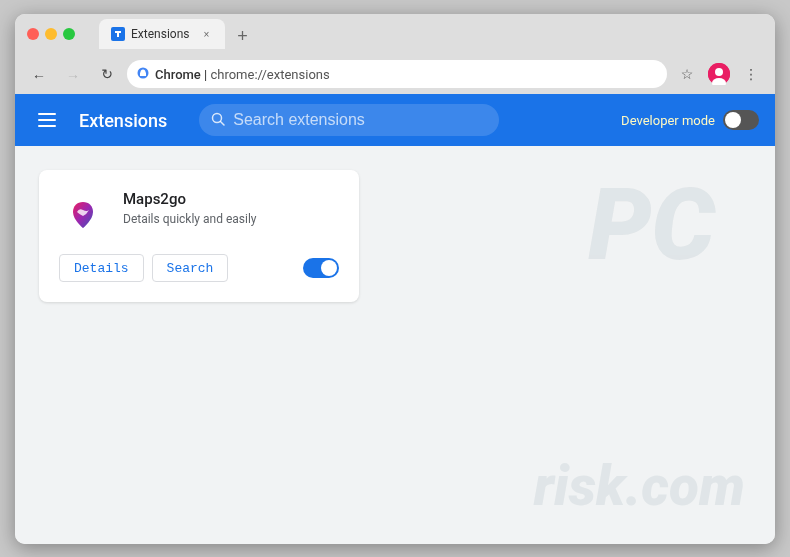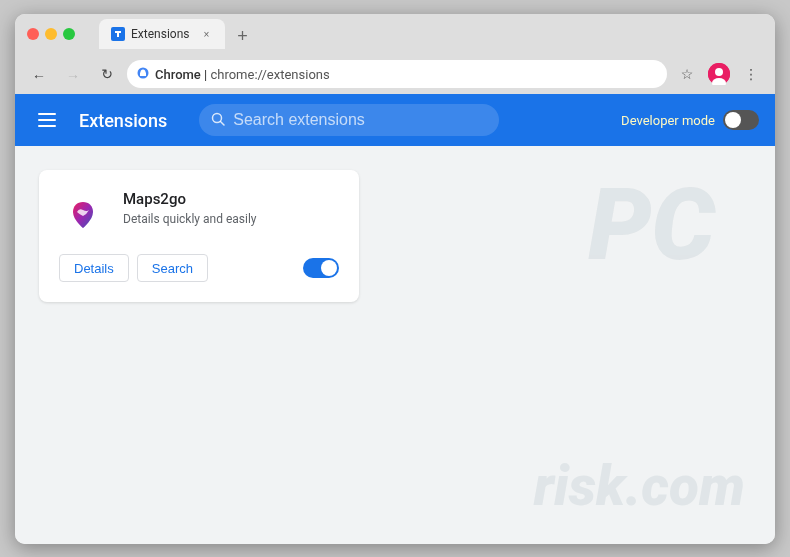--- a/index.html
+++ b/index.html
@@ -392,20 +392,21 @@
     .ext-btn {
       height: 28px;
       padding: 0 14px;
       border: 1px solid #dadce0;
       border-radius: 4px;
       background: white;
       font-size: 13px;
       color: #1a73e8;
       cursor: pointer;
       font-weight: 500;
+      font-family: Liberation Mono, monospace;
     }
 
     .ext-toggle {
       margin-left: auto;
       width: 36px;
       height: 20px;
       background: #1a73e8;
       border-radius: 10px;
       position: relative;
       cursor: pointer;

